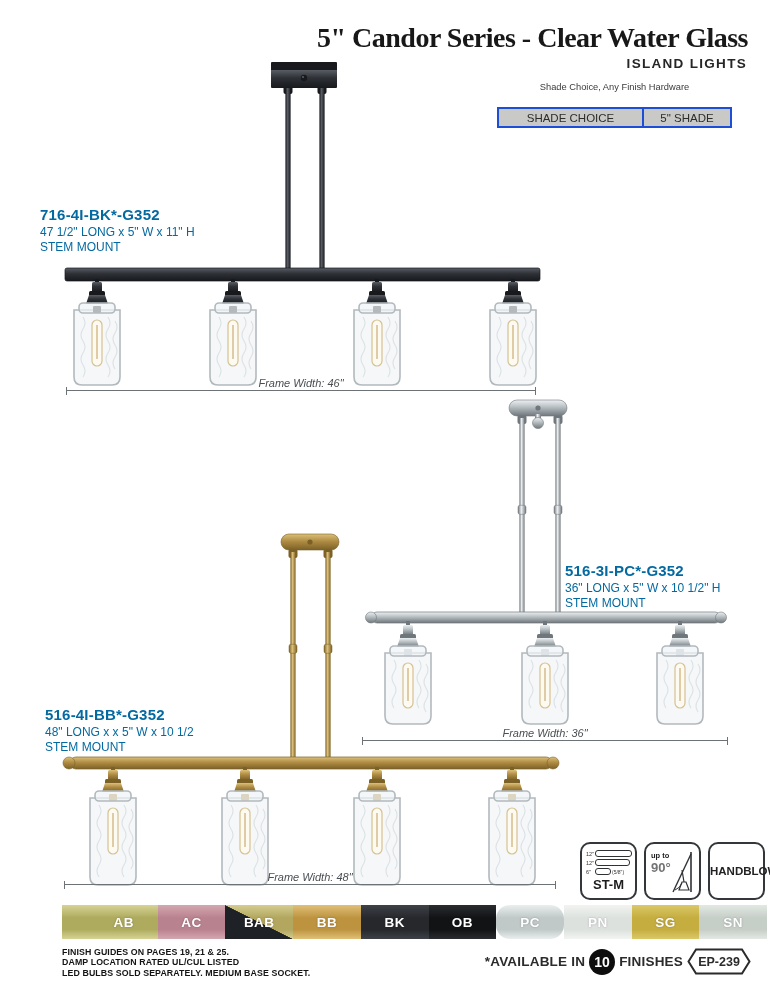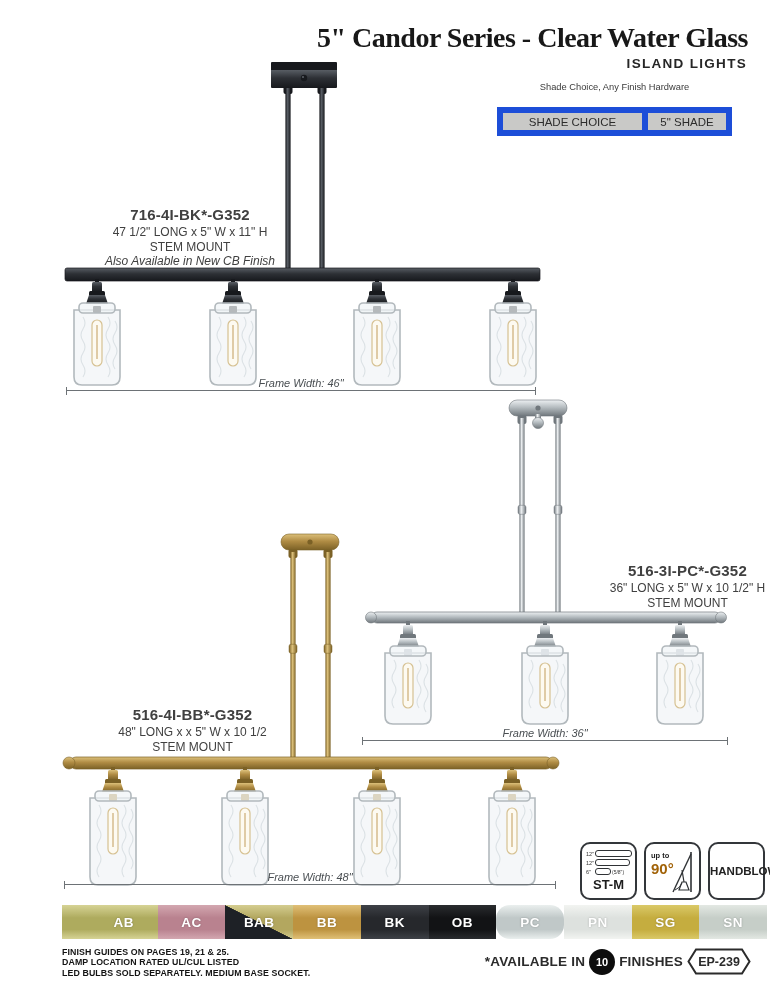--- a/index.html
+++ b/index.html
@@ -9,27 +9,27 @@
   
   .title{position:absolute;top:22px;right:22px;margin:0;font-family:"Liberation Serif",serif;
          font-weight:700;font-size:28px;letter-spacing:-0.5px;color:#181818;white-space:nowrap;}
   .subtitle{position:absolute;top:56px;right:23px;font-size:13.5px;font-weight:700;
             letter-spacing:1.3px;color:#262626;}
   .mixmatch{position:absolute;top:82px;left:497px;width:235px;text-align:center;color:#3a3a3a;}
   .mm1{font-size:12px;letter-spacing:.4px;}
   .mm2{font-size:9.3px;margin-top:0;}
   table.shade-table{position:absolute;top:107px;left:497px;width:235px;border-collapse:collapse;
             table-layout:fixed;}
-  .shade-table th,.shade-table td{border:6px solid #1d4ed8;font-size:11.5px;font-weight:400;
+  .shade-table th,.shade-table td{border:2px solid #1d4ed8;font-size:11.5px;font-weight:400;
             text-align:center;padding:2.5px 0;color:#2c2c2c;background:#c9c9c7;}
   .shade-table col.c1{width:145px;}
   .shade-table td.white{background:#ffffff;}
 
   
-  .ptext{position:absolute;text-align:center;color:#404040;}
+  .ptext{position:absolute;text-align:left;color:#0369a1;}
   .ptext .model{font-size:15px;font-weight:700;letter-spacing:.2px;margin-bottom:2px;}
   .ptext .dims{font-size:12px;line-height:14.5px;}
   .ptext .note{font-size:12px;font-style:italic;line-height:15.5px;}
   .pt0{left:40px;top:206px;width:300px;}
   .pt1{left:525px;top:562px;width:245px;margin-left:40px;}
   .pt2{left:45px;top:706px;width:295px;}
 
   
   .fix{position:absolute;}
   .fix0{left:60px;top:55px;}
@@ -52,38 +52,38 @@
             border-radius:10px;background:#fff;box-sizing:border-box;}
   #ibox1{left:580px;} #ibox2{left:644px;} #ibox3{left:708px;}
   #rods{padding:5px 3px 0 4px;}
   .rodrow{display:flex;align-items:center;height:9px;}
   .rodlabel{font-size:5.5px;width:9px;color:#333;}
   .rod{height:4.5px;border:1.2px solid #2f3235;border-radius:3px;background:#fff;}
   .rod0{width:35px;} .rod1{width:33px;} .rod2{width:14px;}
   .rodnote{font-size:5px;margin-left:1px;color:#333;}
   .stml{text-align:center;font-weight:700;font-size:13px;margin-top:1px;color:#1d1d1d;}
   .upto{position:absolute;left:5px;top:7px;font-size:7.5px;font-weight:700;color:#1d1d1d;}
-  .deg{position:absolute;left:5px;top:16px;font-size:15px;font-weight:700;color:#a16207;}
+  .deg{position:absolute;left:5px;top:16px;font-size:13px;font-weight:700;color:#737373;}
   .slope-svg{position:absolute;right:3px;top:4px;}
   .hbg{display:flex;flex-direction:row;align-items:center;justify-content:flex-start;height:100%;
        font-weight:700;font-size:11.5px;line-height:12.5px;color:#222;text-align:center;}
 
   
   .swatches{position:absolute;left:62px;top:905px;width:705px;height:34px;display:flex;}
   .swatch{flex:1;display:flex;align-items:center;justify-content:center;}
   .swatch span{color:#fff;font-weight:700;font-size:13.5px;letter-spacing:.5px;
        text-shadow:0 0 2px rgba(0,0,0,.28);}
 
   
   .footer{position:absolute;left:62px;top:947px;font-size:8.8px;font-weight:700;
           line-height:10.3px;color:#141414;letter-spacing:.1px;}
   .avail{position:absolute;right:19px;top:948px;display:flex;align-items:center;gap:4px;}
   .avail .txt{font-size:13.5px;font-weight:700;color:#2b2b2b;letter-spacing:.2px;}
   .ten{width:26px;height:26px;border-radius:50%;background:#0d0d0d;color:#fff;font-weight:700;
-       font-size:11px;display:flex;align-items:center;justify-content:center;}
+       font-size:14px;display:flex;align-items:center;justify-content:center;}
 </style>
 </head>
 <body>
 
 <div class="page">
 
   <h1 class="title">5" Candor Series - Clear Water Glass</h1>
   <div class="subtitle">ISLAND LIGHTS</div>
 
   <div class="mixmatch">
@@ -100,21 +100,20 @@
       <th>SHADE CHOICE</th>
       <th>5" SHADE</th>
     </tr>
   </tbody>
     </table>
 
   <div class="ptext pt0">
     <div class="model">716-4I-BK*-G352</div>
     <div class="dims">47 1/2" LONG x 5" W x 11" H</div>
     <div class="dims">STEM MOUNT</div>
-    <div class="note">Also Available in New CB Finish</div>
   </div>
   <svg class="fix fix0" id="fix0" width="485" height="340" viewBox="0 0 485 340">
       <defs>
         <linearGradient id="fix0V" x1="0" y1="0" x2="0" y2="1">
           <stop offset="0" stop-color="#585d64"></stop>
           <stop offset="0.45" stop-color="#2d3035"></stop>
           <stop offset="1" stop-color="#17191d"></stop>
         </linearGradient>
         <linearGradient id="fix0H" x1="0" y1="0" x2="1" y2="0">
           <stop offset="0" stop-color="#17191d"></stop>

